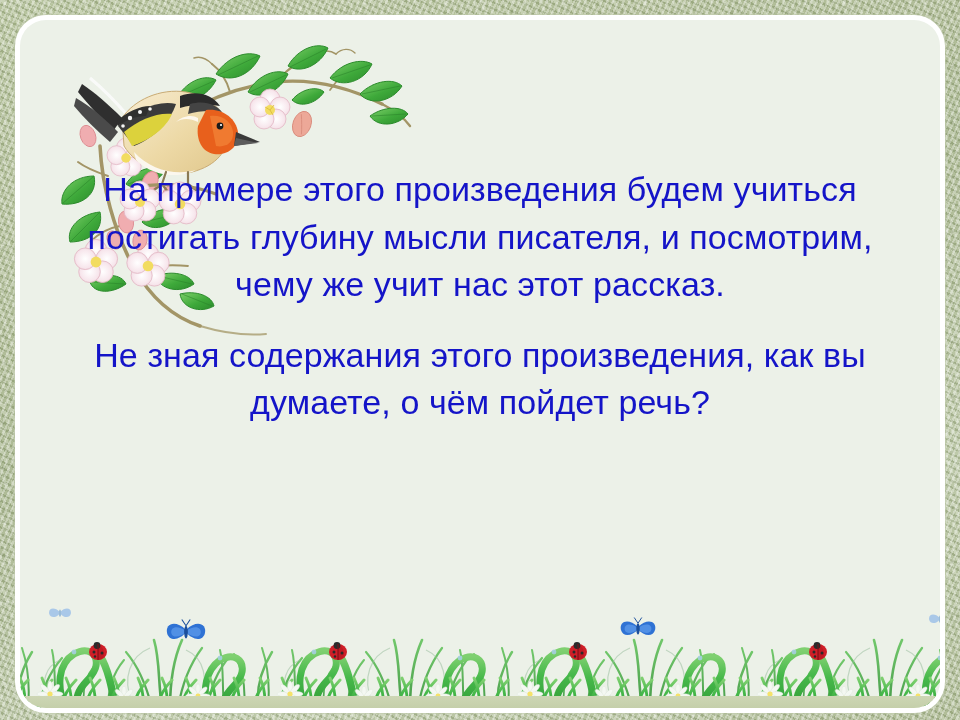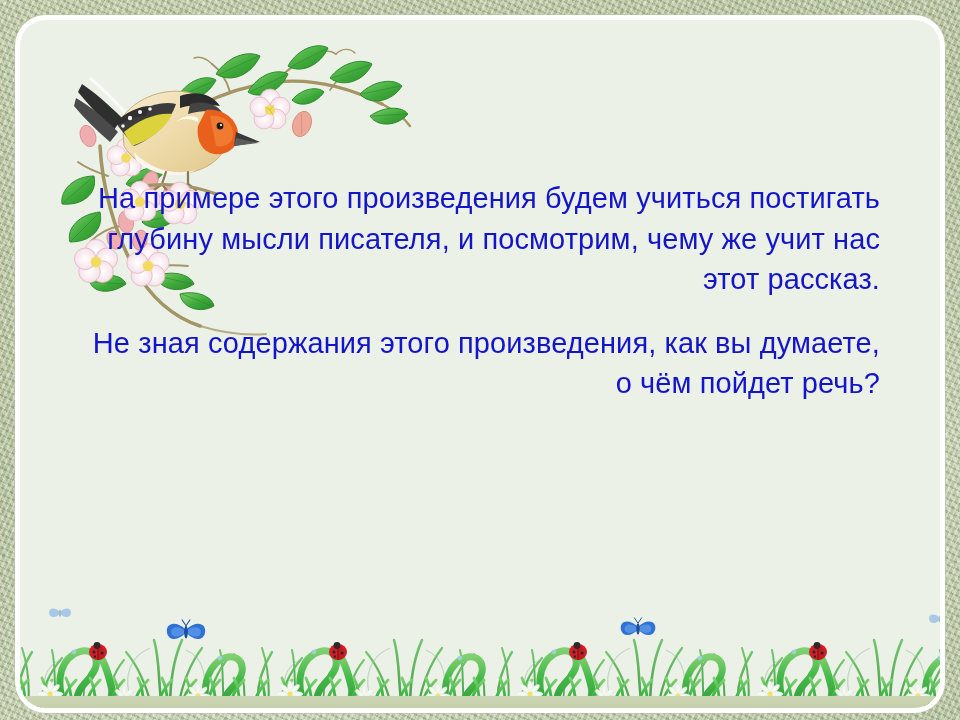--- a/index.html
+++ b/index.html
@@ -46,24 +46,24 @@
     left:20px; top:20px; width:920px; height:688px;
     border-radius:26px;
     background:#ecf1e8;
     box-shadow:0 0 0 5px #ffffff, 0 0 0 6px rgba(190,200,170,.55);
     overflow:hidden;
   }
 
   
   #text-block {
     position:absolute;
-    left:60px; top:158px; width:800px;
-    text-align:right;
+    left:60px; top:146px; width:800px;
+    text-align:center;
     color:#1414c8;
-    font-size:29px;
+    font-size:34px;
     line-height:1.40;
     letter-spacing:.1px;
   }
   #text-block p { margin:0 0 14px 0; }
   #text-block p:last-child { margin-bottom:0;margin-top:23px; }
 
   
   #corner-art { position:absolute; left:10px; top:6px; width:400px; height:330px; }
 
   

